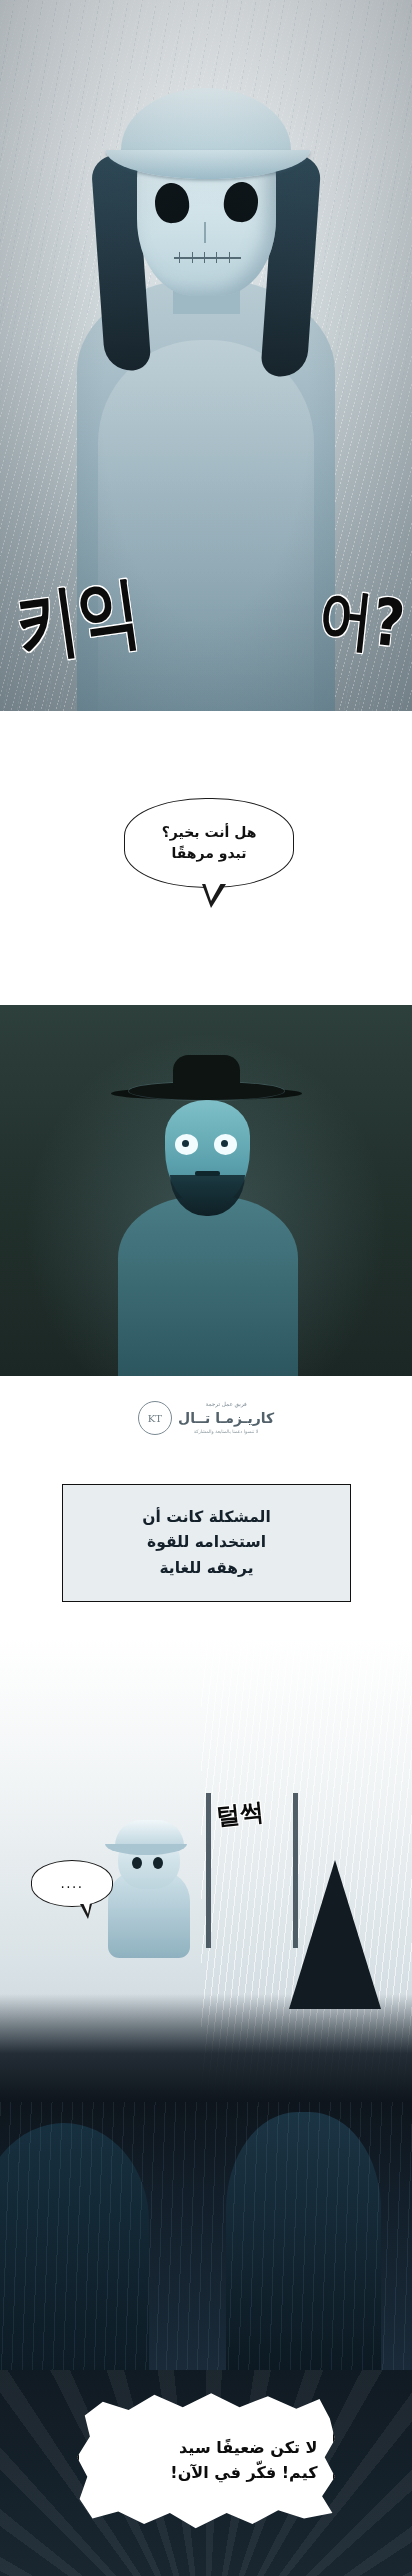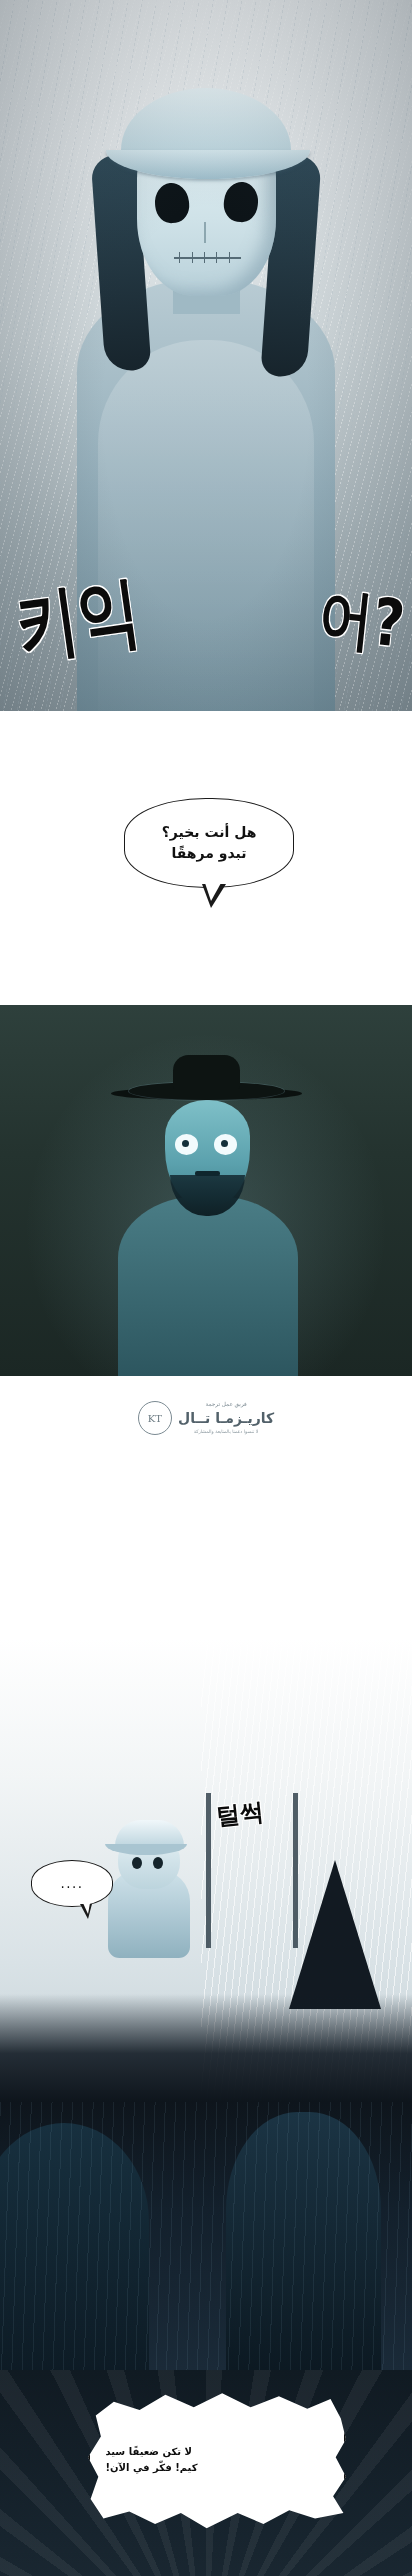--- a/index.html
+++ b/index.html
@@ -431,29 +431,29 @@
   
   #panel7 {
     top: 2370px; height: 556px;
     background: linear-gradient(180deg,#101a22 0%, #17242e 30%, #24323c 65%, #121c24 100%);
   }
   #panel7 .burst {
     position:absolute; inset:0;
     background: repeating-conic-gradient(from 0deg at 50% 55%, rgba(255,255,255,.055) 0deg 3deg, rgba(0,0,0,0) 3deg 9deg);
   }
   #shout {
-    position:absolute; left: 88px; top: 20.6px;
+    position:absolute; left: 77px; top: 20.6px;
     width: 258px; height: 139px;
     background:#fff;
     border: 2.1px solid #0d0d0d;
     box-sizing:border-box;
-    display:flex; flex-direction:column; align-items:flex-end; justify-content:center;
+    display:flex; flex-direction:column; align-items:flex-start; justify-content:center;
     direction: rtl; text-align:center;
     color:#0d0d0d;
-    font-size: 10px; font-weight:800; line-height:1.6;
+    font-size: 16px; font-weight:800; line-height:1.6;
     clip-path: polygon(
       3% 18%, 10% 8%, 20% 14%, 30% 3%, 41% 12%, 52% 2%, 63% 12%, 74% 4%, 85% 13%, 94% 6%, 98% 20%,
       100% 35%, 96% 48%, 100% 62%, 95% 76%, 99% 88%, 88% 92%, 78% 86%, 68% 96%, 58% 88%,
       46% 99%, 36% 88%, 26% 96%, 16% 87%, 6% 92%, 1% 78%, 4% 62%, 0% 48%, 5% 33%
     );
     padding: 15.5px;
   }
 </style>
 </head>
 <body>
@@ -514,20 +514,25 @@
 
   <div id="watermark">
     <div class="wm-circle">KT</div>
     <div class="wm-text">
       <div class="t1">فريق عمل ترجمة</div>
       <div class="t2">كاريـزمـا تــال</div>
       <div class="t3">لا تنسوا دعمنا بالمتابعة والمشاركة</div>
     </div>
   </div>
 
+  <div id="captionbox">
+    <span class="line">المشكلة كانت أن</span>
+    <span class="line">استخدامه للقوة</span>
+    <span class="line">يرهقه للغاية</span>
+  </div>
 
   <div class="panel" id="panel5">
     <div class="rain2"></div>
     <div class="railing"></div>
     <div class="structure"></div>
 
     <div class="kid">
       <div class="body"></div>
       <div class="head"></div>
       <div class="cap2"></div>

